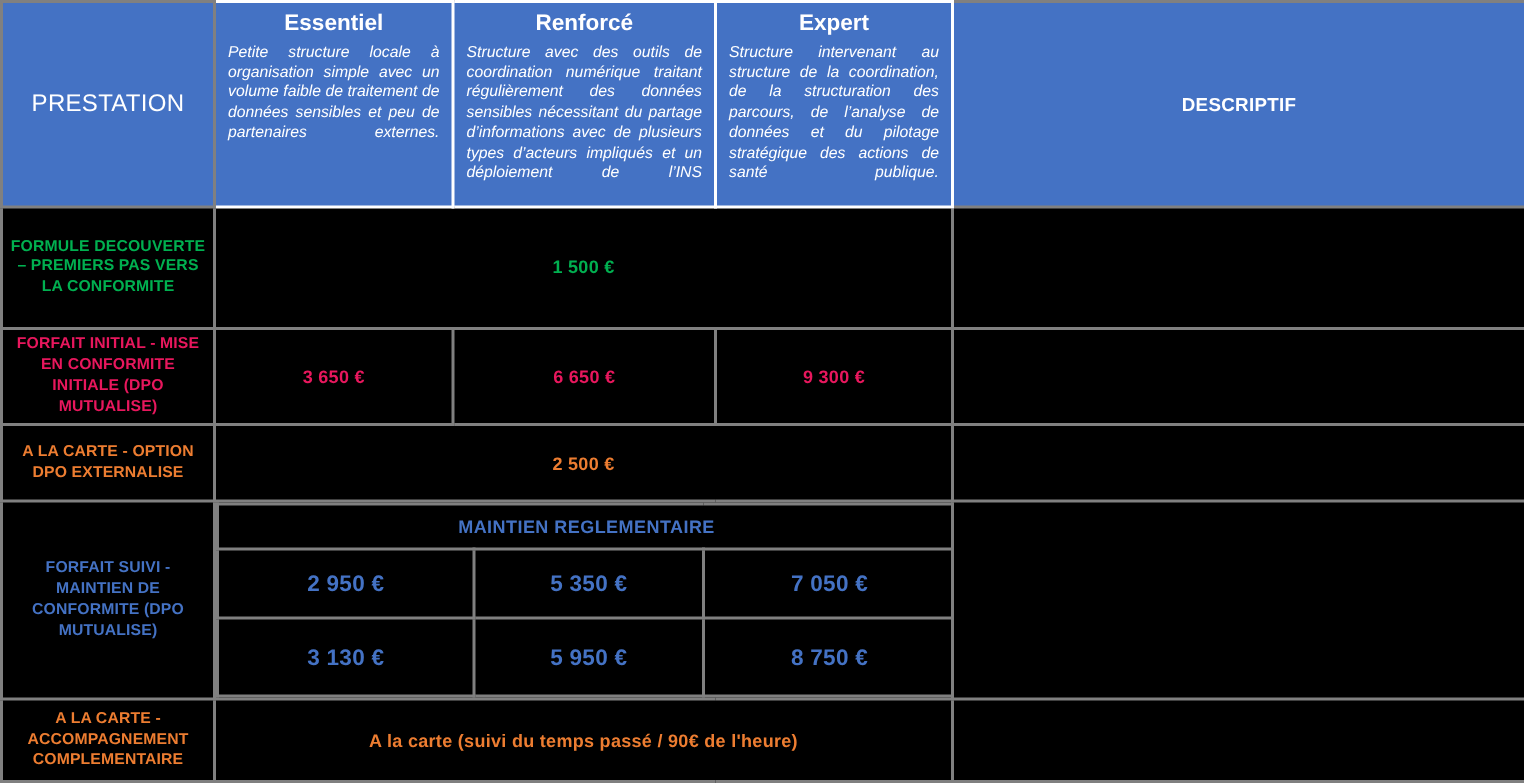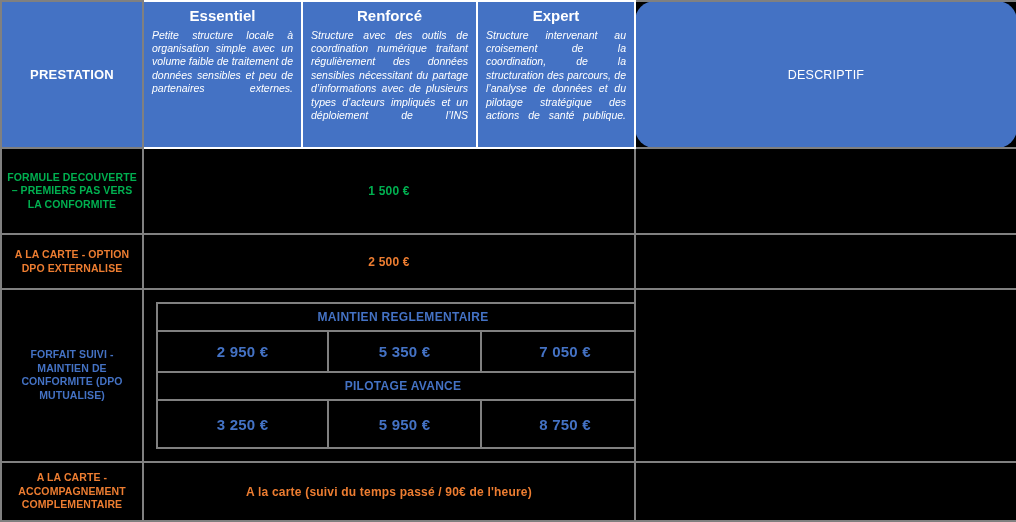--- a/index.html
+++ b/index.html
@@ -36,29 +36,28 @@
     margin-left: 12px;
   }
 
   
   .hdr {
     background: #4472C4 !important;
     color: #FFFFFF;
     border: 2px solid #808080 !important;
   }
   .hdr-prestation {
-    font-weight: bold;
-    font-size: 13px;
+    font-weight: normal;
+    font-size: 16px;
     letter-spacing: .2px;
   }
   .hdr-descriptif {
-    font-weight: normal;
+    font-weight: bold;
     font-size: 12.5px;
     letter-spacing: .2px;
-    border-radius: 20px;
   }
   .hdr-offer {
     vertical-align: top !important;
     padding: 6px 8px 4px 8px !important;
     border-left: 2px solid #FFFFFF !important;
     border-right: 2px solid #FFFFFF !important;
     border-top: 2px solid #FFFFFF !important;
     border-bottom: 2px solid #FFFFFF !important;
   }
   .offer-title {
@@ -111,21 +110,21 @@
     width: 100%;
     height: 100%;
   }
   .subgrid td {
     border: 2px solid #808080;
     background: #000;
     text-align: center;
     vertical-align: middle;
   }
   .nested-host {
-    padding: 12px !important;
+    padding: 0 !important;
     border: 0 !important;
   }
   .descriptif-cell { border: 2px solid #808080; }
 </style>
 </head>
 <body>
 
 <div class="sheet">
 <table class="pricing">
   <colgroup>
@@ -145,32 +144,39 @@
       <span class="offer-desc">Petite structure locale à organisation simple avec un volume faible de traitement de données sensibles et peu de partenaires externes.</span>
     </td>
 
     <td class="hdr hdr-offer">
       <span class="offer-title">Renforcé</span>
       <span class="offer-desc">Structure avec des outils de coordination numérique traitant régulièrement des données sensibles nécessitant du partage d’informations avec de plusieurs types d’acteurs impliqués et un déploiement de l’INS</span>
     </td>
 
     <td class="hdr hdr-offer">
       <span class="offer-title">Expert</span>
-      <span class="offer-desc">Structure intervenant au croisement de la coordination, de la structuration des parcours, de l’analyse de données et du pilotage stratégique des actions de santé publique.</span>
+      <span class="offer-desc">Structure intervenant au structure de la coordination, de la structuration des parcours, de l’analyse de données et du pilotage stratégique des actions de santé publique.</span>
     </td>
 
     <td class="hdr hdr-descriptif">DESCRIPTIF</td>
   </tr>
 
   <tr style="height:76px">
     <td class="svc c-green">FORMULE DECOUVERTE – PREMIERS PAS VERS LA CONFORMITE</td>
     <td class="val c-green" colspan="3">1 500 €</td>
     <td class="descriptif-cell"></td>
   </tr>
 
+  <tr style="height:60px">
+    <td class="svc c-pink">FORFAIT INITIAL - MISE EN CONFORMITE INITIALE (DPO MUTUALISE)</td>
+    <td class="val c-pink">3 650 €</td>
+    <td class="val c-pink">6 650 €</td>
+    <td class="val c-pink">9 300 €</td>
+    <td class="descriptif-cell"></td>
+  </tr>
 
   <tr style="height:48px">
     <td class="svc c-orange">A LA CARTE - OPTION DPO EXTERNALISE</td>
     <td class="val c-orange" colspan="3">2 500 €</td>
     <td class="descriptif-cell"></td>
   </tr>
 
 
   <tr style="height:125px">
     <td class="svc c-blue">FORFAIT SUIVI - MAINTIEN DE CONFORMITE (DPO MUTUALISE)</td>
@@ -183,25 +189,22 @@
         </colgroup>
         <tbody>
                 <tr style="height:24px">
           <td class="subhead c-blue" colspan="3">MAINTIEN REGLEMENTAIRE</td>
         </tr>
         <tr style="height:36px">
           <td class="val-sm val c-blue">2 950 €</td>
           <td class="val-sm val c-blue">5 350 €</td>
           <td class="val-sm val c-blue">7 050 €</td>
         </tr>
-        <tr style="height:24px">
-          <td class="subhead c-blue" colspan="3">PILOTAGE AVANCE</td>
-        </tr>
         <tr style="height:41px">
-          <td class="val-sm val c-blue">3 250 €</td>
+          <td class="val-sm val c-blue">3 130 €</td>
           <td class="val-sm val c-blue">5 950 €</td>
           <td class="val-sm val c-blue">8 750 €</td>
         </tr>
       </tbody>
             </table>
     </td>
     <td class="descriptif-cell"></td>
   </tr>
 
   <tr style="height:52px">

